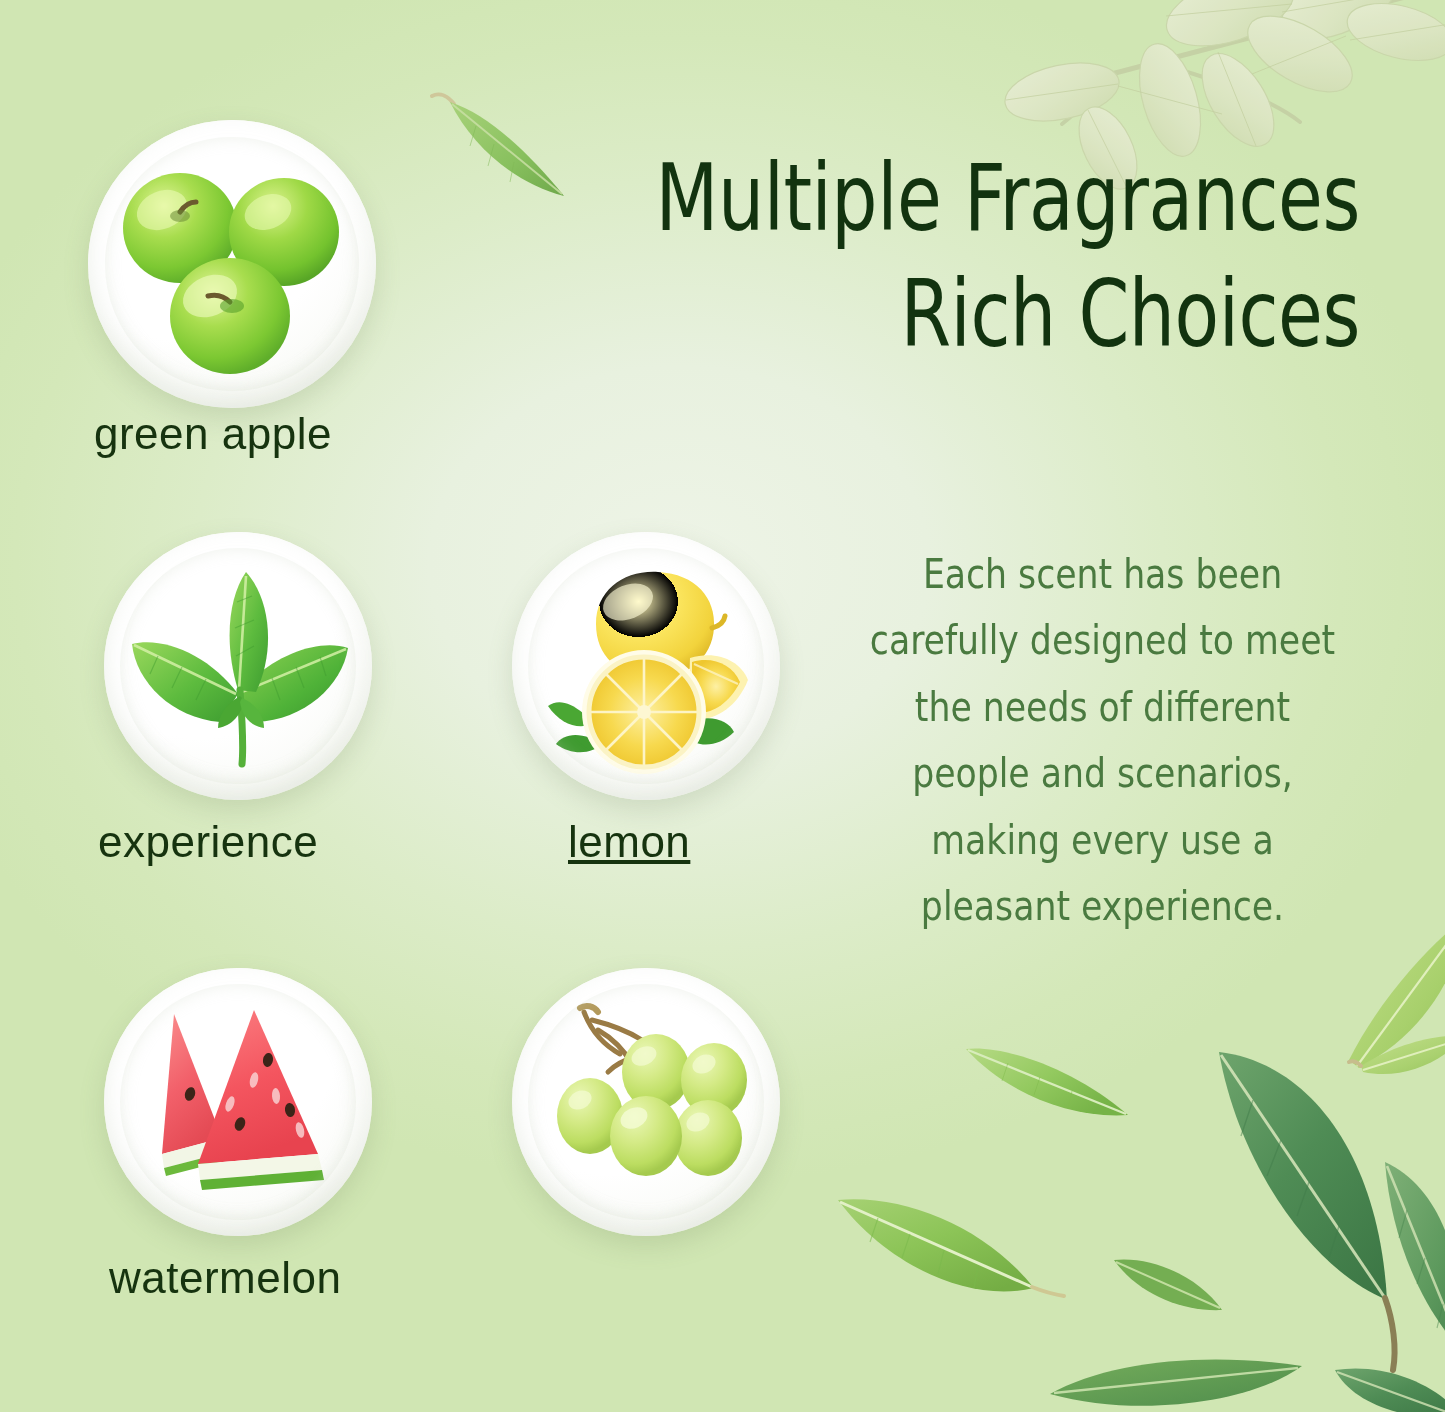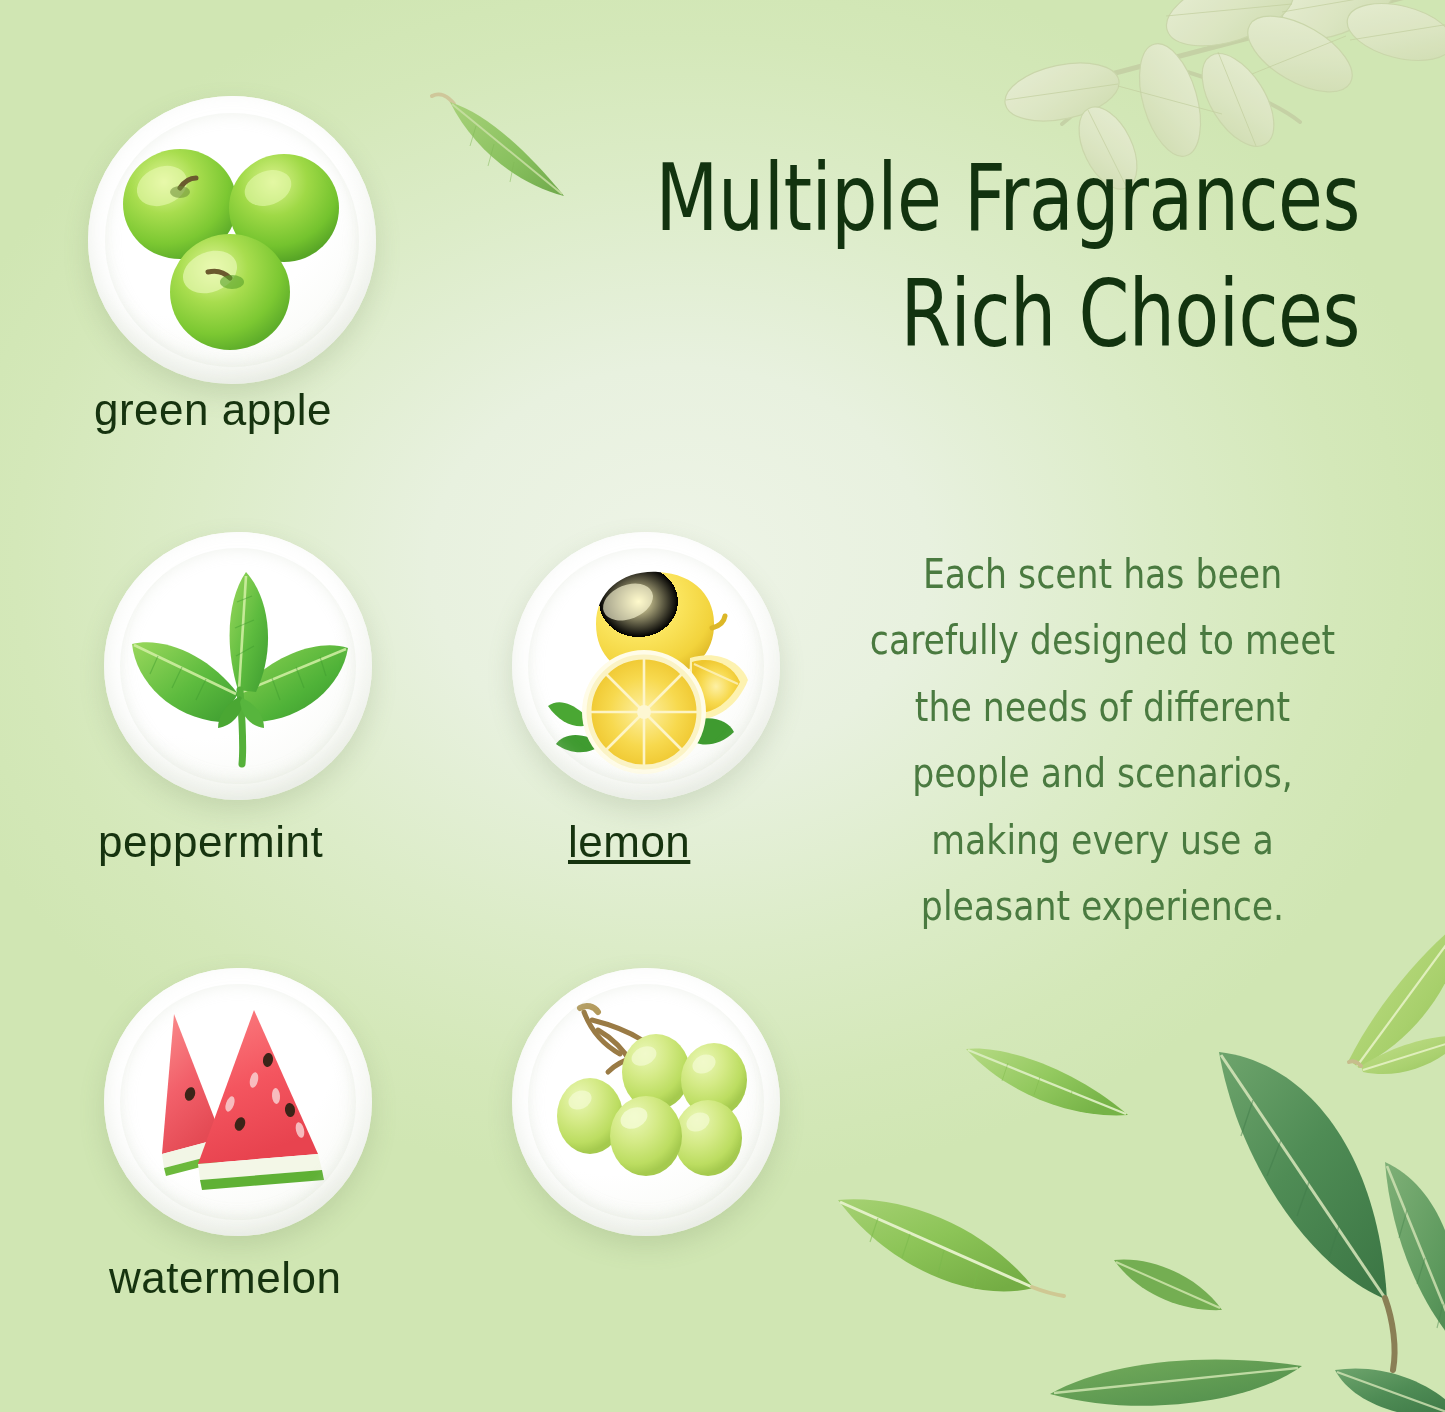--- a/index.html
+++ b/index.html
@@ -282,21 +282,21 @@
     </svg>
   </div>
 
   <div id="headline">
     <span class="hl-line">Multiple Fragrances</span>
     <span class="hl-line second">Rich Choices</span>
   </div>
 
   <p id="bodycopy">Each scent has been carefully designed to meet the needs of different people and scenarios, making every use a pleasant experience.</p>
 
-  <div class="plate-wrap" style="left:88px; top:96px; width:288px; height:288px;">
+  <div class="plate-wrap" style="left:88px; top:120px; width:288px; height:288px;">
     <div class="plate" style="width:288px; height:288px;">
       <div class="plate-content">
         <svg viewBox="0 0 288 288">
           <defs>
             <radialGradient id="appleG" cx="36%" cy="30%" r="72%">
               <stop offset="0%" stop-color="#e2f59a"></stop>
               <stop offset="40%" stop-color="#a8dd4e"></stop>
               <stop offset="78%" stop-color="#7cc832"></stop>
               <stop offset="100%" stop-color="#5fae2a"></stop>
             </radialGradient>
@@ -378,21 +378,21 @@
                 <path d="M133 70 L148 64"></path>
             </g>
           </g>
 
           <path d="M136 158 C138 186, 140 212, 138 232" stroke="#55b03a" stroke-width="7" fill="none" stroke-linecap="round"></path>
           <path d="M136 164 C122 172, 114 184, 114 196 C128 194, 138 182, 140 168 Z" fill="#4aa733"></path>
           <path d="M138 166 C152 172, 160 184, 160 196 C146 194, 138 184, 136 170 Z" fill="#57b53d"></path>
         </svg>
       </div>
     </div>
-    <span class="fruit-label" style="left:-6px; top:288px;">peppermint</span>
+    <span class="fruit-label" style="left:-6px; top:288px;">experience</span>
   </div>
 
   <div class="plate-wrap" style="left:512px; top:532px; width:268px; height:268px;">
     <div class="plate" style="width:268px; height:268px;">
       <div class="plate-content">
         <svg viewBox="0 0 268 268">
           <defs>
             <radialGradient id="lemonWhole" cx="36%" cy="28%" r="74%">
               <stop offset="0%" stop-color="#fff7b8"></stop>
               <stop offset="45%" stop-color="#fbe martially"></stop>

